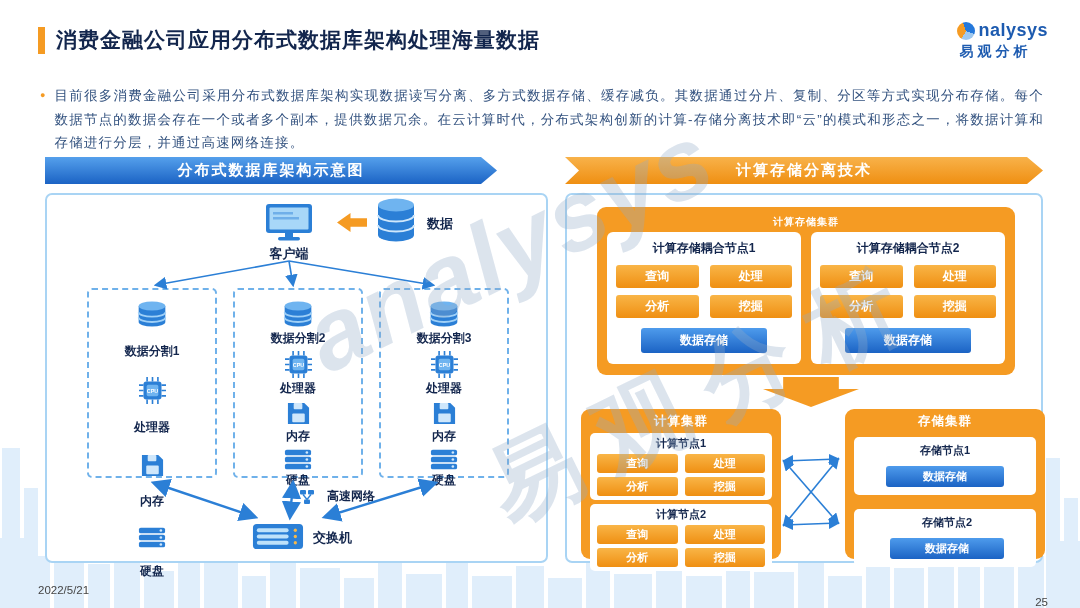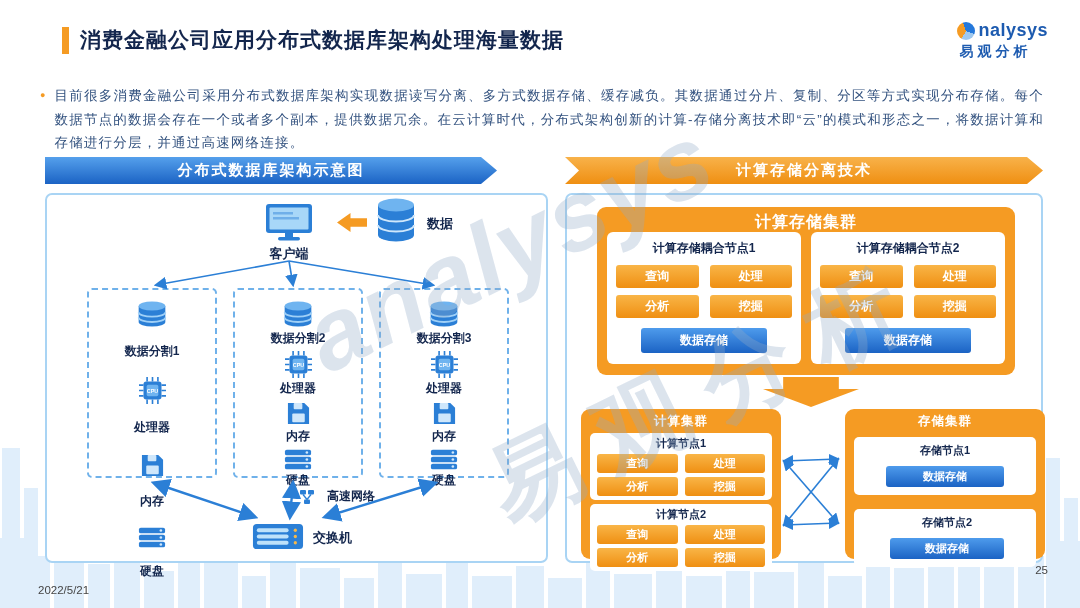--- a/index.html
+++ b/index.html
@@ -5,21 +5,21 @@
   * { margin:0; padding:0; box-sizing:border-box; }
   html,body { background:#e9eef4; }
   .page {
     position:relative; width:1080px; height:608px; margin:0 auto;
     background:#ffffff; overflow:hidden;
     font-family:"Liberation Sans","DejaVu Sans",sans-serif;
   }
   
   .skyline { position:absolute; left:0; bottom:0; z-index:1; opacity:.8; }
   
-  .title-row { position:absolute; left:38px; top:26px; display:flex; align-items:center; z-index:3;margin-left:24px; }
+  .title-row { position:absolute; left:38px; top:26px; display:flex; align-items:center; z-index:3; }
   .accent-bar { width:7px; height:27px; background:var(--accent,#F59B23); margin-right:11px; }
   .page-title { font-size:21px; font-weight:bold; color:var(--textDark,#10203F); letter-spacing:1px; }
   .logo { position:absolute; right:32px; top:20px; z-index:3; }
   .logo-row { display:flex; align-items:center; gap:3px; }
   .logo-icon { width:18px; height:18px; border-radius:50%;
     background:conic-gradient(from 210deg, var(--accent,#F59B23) 0 130deg, var(--blue,#2478DB) 130deg 260deg, #9FC8EE 260deg 360deg); }
   .logo-text { font-size:18px; font-weight:bold; color:#1D5BB0; letter-spacing:.5px; }
   .logo-cn { font-size:14px; font-weight:bold; color:#1D5BB0; letter-spacing:4px; margin-top:2px; padding-left:2px; }
   
   .intro { position:absolute; left:40px; top:84px; width:1004px; display:flex; z-index:3; }
@@ -50,21 +50,21 @@
   .p1 { left:40px;gap:13px; } .p2 { left:186px; } .p3 { left:332px; }
   .ic { margin-top:3px; flex:none; }
   .plabel { font-size:12px; font-weight:bold; color:var(--textDark,#13264D); margin:2px 0 1px; }
   .network-group { left:252px; top:293px; display:flex; align-items:center; gap:12px; }
   .network-label { font-size:12px; }
   .switch-svg { left:205px; top:328px; }
   .switch-label { left:266px; top:334px; font-size:13px; }
   
   .cluster-top { position:absolute; left:30px; top:12px; width:418px; height:168px;
     background:var(--accent,#F59B23); border-radius:9px; padding:5px 10px 8px; }
-  .cl-title { color:#fff; font-weight:bold; font-size:16px; text-align:center; height:20px; line-height:20px; letter-spacing:1px; }
+  .cl-title { color:#fff; font-weight:bold; font-size:10px; text-align:center; height:20px; line-height:20px; letter-spacing:1px; }
   .coupled-row { display:flex; gap:10px; height:132px; }
   .node { flex:1; background:#fff; border-radius:6px; padding:8px 9px; display:flex; flex-direction:column; align-items:center; }
   .n-title { font-size:12px; font-weight:bold; color:var(--textDark,#13264D); margin-bottom:8px; }
   .ops { display:grid; grid-template-columns:1fr 1fr; gap:7px 11px; width:100%; }
   .op { background:linear-gradient(180deg,#F9B547,var(--accentDark,#EF8F12)); color:#fff; font-size:12px; font-weight:bold;
     text-align:center; padding:3px 0; border-radius:3px; }
   .storage-btn { background:linear-gradient(180deg,#4E9BEC,var(--blueDark,#1B63C4)); color:#fff; font-size:12px; font-weight:bold;
     text-align:center; padding:4px 0; border-radius:3px; width:72%; margin-top:10px; }
   .big-arrow { position:absolute; left:196px; top:182px; width:96px; height:30px; background:var(--accent,#F59B23);
     clip-path:polygon(21% 0,79% 0,79% 40%,100% 40%,50% 100%,0 40%,21% 40%); }
@@ -82,21 +82,21 @@
   .storage-btn.sm { font-size:11px; width:70%; margin-top:5px; padding:3px 0; }
   .x-arrows { position:absolute; left:212px; top:214px; }
   
   .wm { position:absolute; font-weight:bold; color:rgba(145,170,200,.32); transform:rotate(-26deg);
     z-index:30; pointer-events:none; white-space:nowrap; }
   .wm1 { left:290px; top:190px; font-size:100px; font-style:italic; letter-spacing:2px; }
   .wm2 { left:470px; top:330px; font-size:92px; letter-spacing:26px; }
   
   .footer-date { position:absolute; left:38px; top:584px; font-size:11.5px; color:#444; z-index:3; }
   .footer-center { position:absolute; left:0; top:586px; width:100%; text-align:center; font-size:10.5px; color:#8a8a8a; z-index:3; }
-  .footer-page { position:absolute; right:32px; top:564px; font-size:11.5px; color:#444; z-index:3; }
+  .footer-page { position:absolute; right:32px; top:596px; font-size:11.5px; color:#444; z-index:3; }
 </style>
 </head>
 <body>
 
 <div class="page">
 
   <svg class="skyline" width="1080" height="190" viewBox="0 0 1080 190">
     <g fill="#D9EBFB">
       <rect x="2" y="30" width="18" height="160"></rect>
         <rect x="24" y="70" width="14" height="120"></rect>

